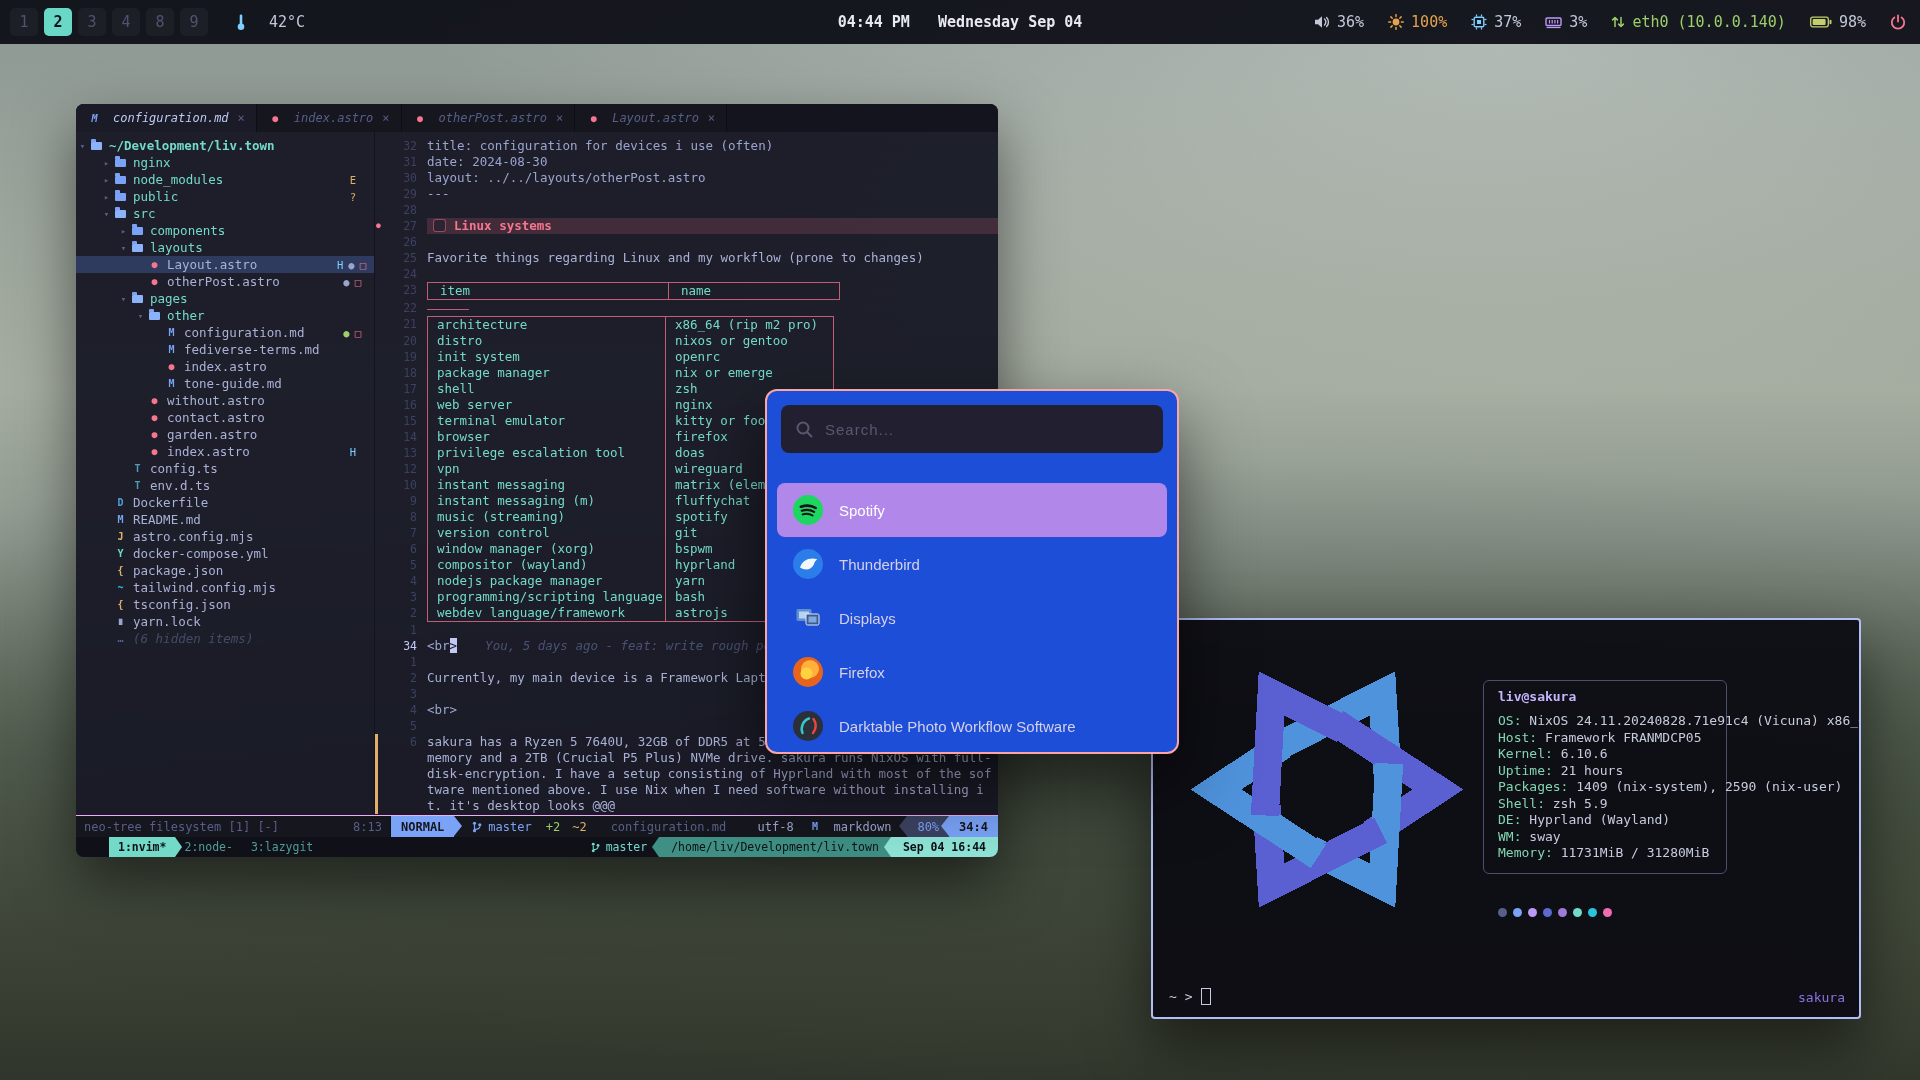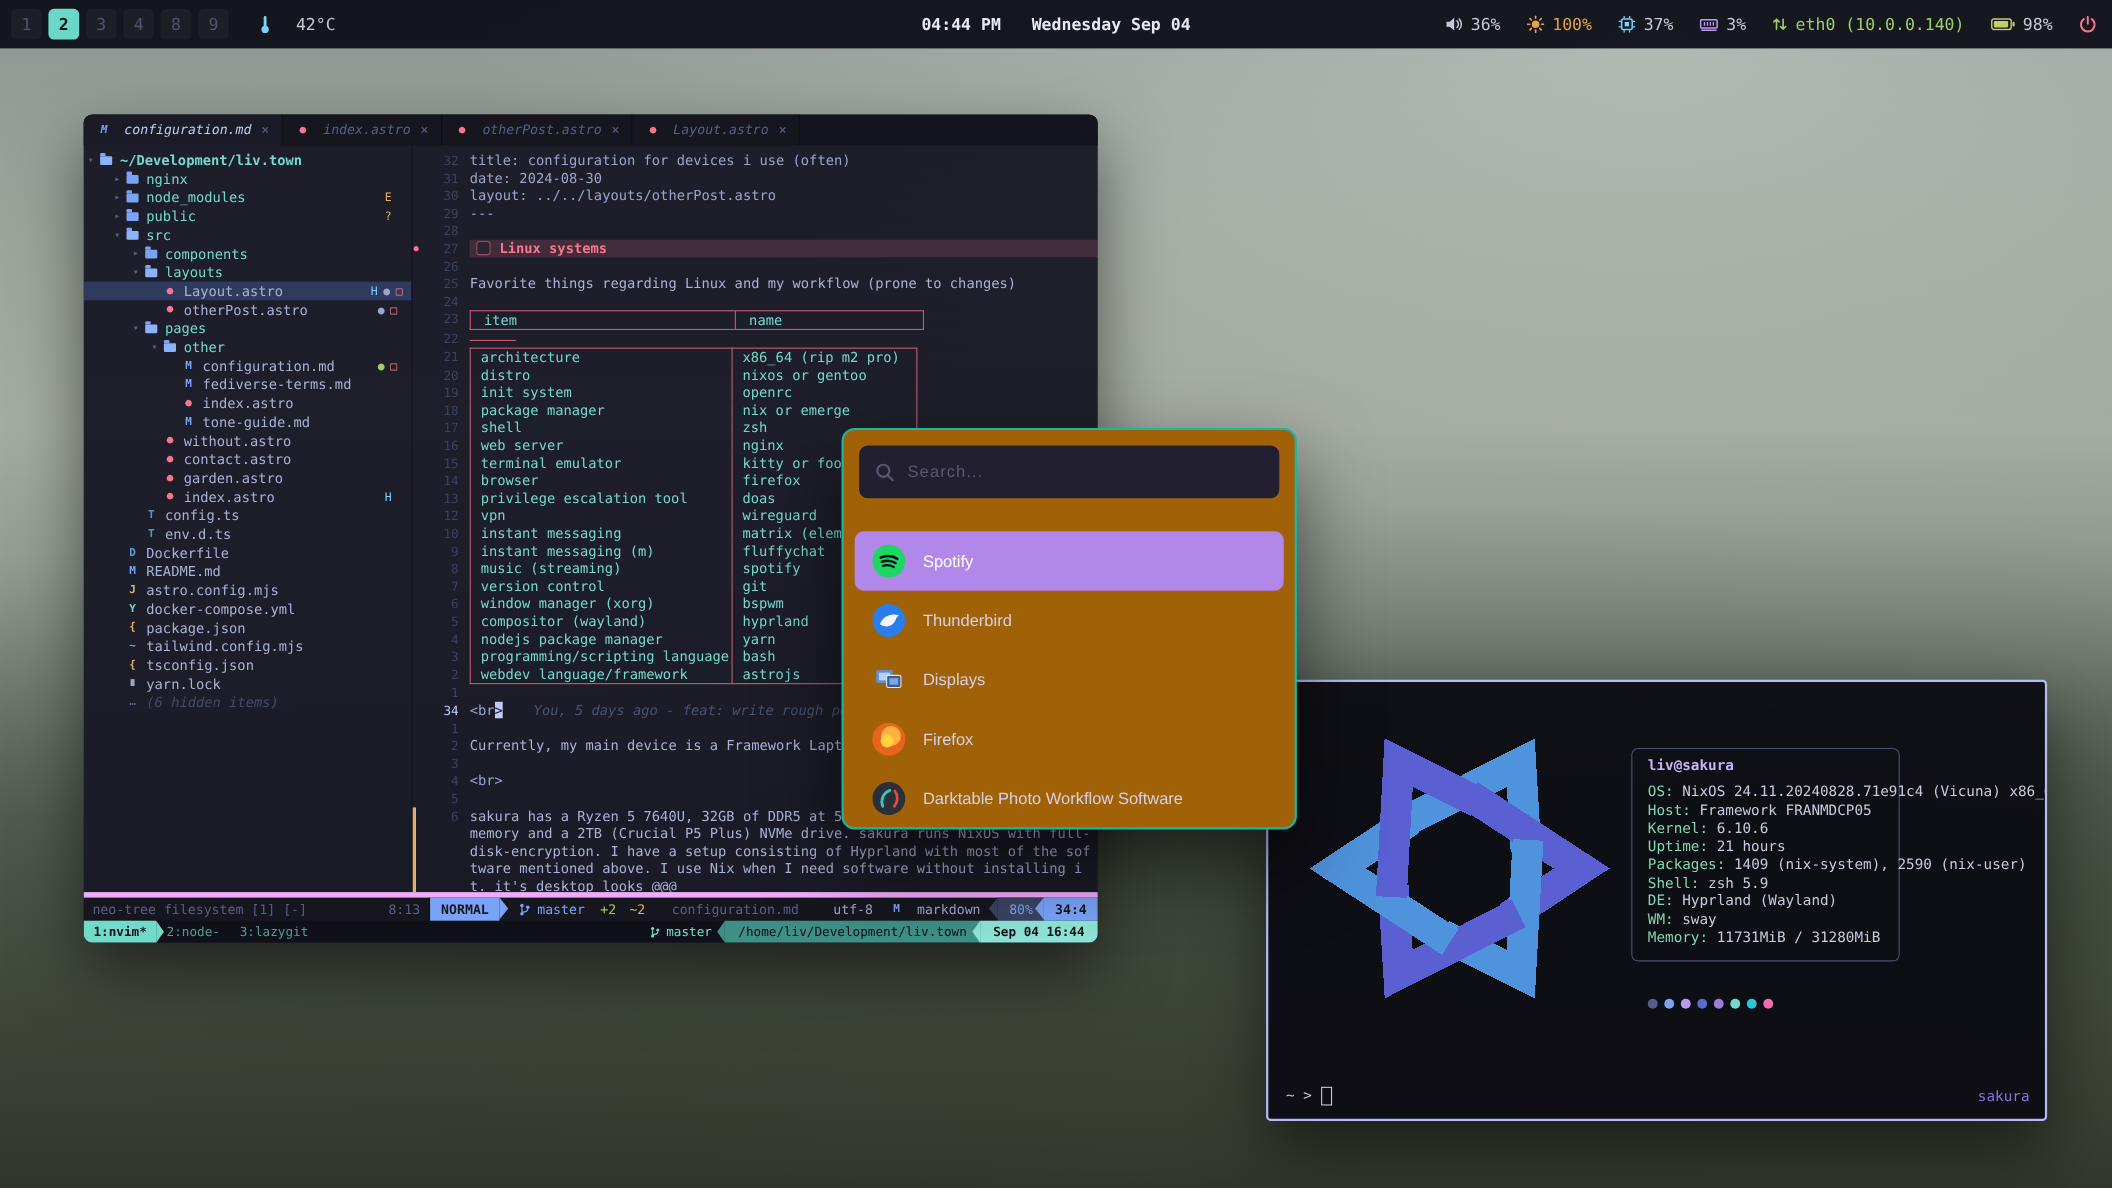--- a/index.html
+++ b/index.html
@@ -90,21 +90,21 @@
   .cells .c2{width:158px;flex:none;border-left:1px solid #c45c76;border-right:1px solid #c45c76;padding-left:9px;color:#73daca;overflow:visible;white-space:nowrap;}
   .thead .c1,.thead .c2{border-top:1px solid #c45c76;border-bottom:1px solid #c45c76;padding-left:12px;}
   .trow-first .c1,.trow-first .c2{border-top:1px solid #c45c76;}
   .trow-last .c1,.trow-last .c2{border-bottom:1px solid #c45c76;}
   .tsep .main{flex:0 0 42px;min-width:0;height:9px;border-bottom:1px solid #c45c76;}
   .brline .code{color:#9aa5ce;}
   .brline .cursorblock{background:#c0caf5;color:#16161e;}
   .brline .blame{color:#4a5273;font-style:italic;margin-left:28px;}
 
   
-  .statusrow{height:21px;display:flex;flex:none;font-size:12px;background:#16161e;border-top:5px solid #f0abfc;}
+  .statusrow{height:21px;display:flex;flex:none;font-size:12px;background:#16161e;border-top:1px solid #f0abfc;}
   .stl-tree{width:298px;flex:none;display:flex;align-items:center;color:#565f89;padding:0 8px;border-right:1px solid #0e0e15;}
   .stl-tree .pos{margin-left:auto;}
   .stl-main{flex:1;display:flex;align-items:center;min-width:0;}
   .seg{display:flex;align-items:center;height:100%;padding:0 10px;position:relative;}
   .seg-mode{background:#7aa2f7;color:#15161e;font-weight:bold;}
   .seg-mode::after{content:"";position:absolute;right:-8px;top:0;z-index:2;
     border-top:10.5px solid transparent;border-bottom:10.5px solid transparent;border-left:8px solid #7aa2f7;}
   .seg-git{color:#7aa2f7;padding-left:18px;gap:6px;}
   .diff-add{color:#9ece6a;margin-left:8px;} .diff-chg{color:#e0af68;margin-left:6px;}
   .fileseg{color:#565f89;margin-left:14px;}
@@ -112,37 +112,37 @@
   .enc{color:#9aa5ce;margin-right:14px;}
   .ft{display:flex;align-items:center;gap:6px;color:#9aa5ce;margin-right:16px;}
   .seg-pct{background:#3b4261;color:#7aa2f7;}
   .seg-pct::before{content:"";position:absolute;left:-8px;top:0;
     border-top:10.5px solid transparent;border-bottom:10.5px solid transparent;border-right:8px solid #3b4261;}
   .seg-pos{background:#7aa2f7;color:#15161e;font-weight:bold;}
   .seg-pos::before{content:"";position:absolute;left:-8px;top:0;z-index:2;
     border-top:10.5px solid transparent;border-bottom:10.5px solid transparent;border-right:8px solid #7aa2f7;}
 
   
-  .tmux{height:20px;background:#101018;display:flex;align-items:center;font-size:11.5px;flex:none;}
+  .tmux{height:20px;background:#101018;display:flex;align-items:center;font-size:11.5px;flex:none;padding-left:33px;}
   .twin{color:#4f9e93;padding:0 9px;height:100%;display:flex;align-items:center;position:relative;}
   .twin.active{background:#73daca;color:#0f1115;font-weight:bold;}
   .twin.active::after{content:"";position:absolute;right:-7px;top:0;z-index:2;
     border-top:10px solid transparent;border-bottom:10px solid transparent;border-left:7px solid #73daca;}
   .tmr{margin-left:auto;display:flex;align-items:center;height:100%;}
   .tm-branch{color:#73daca;display:flex;align-items:center;gap:6px;padding:0 12px;}
   .tm-path{background:#3f8f84;color:#0d1014;padding:0 12px;height:100%;display:flex;align-items:center;position:relative;}
   .tm-path::before{content:"";position:absolute;left:-7px;top:0;
     border-top:10px solid transparent;border-bottom:10px solid transparent;border-right:7px solid #3f8f84;}
   .tm-date{background:#8ee4d6;color:#0d1014;padding:0 12px;height:100%;display:flex;align-items:center;position:relative;font-weight:bold;}
   .tm-date::before{content:"";position:absolute;left:-7px;top:0;z-index:2;
     border-top:10px solid transparent;border-bottom:10px solid transparent;border-right:7px solid #8ee4d6;}
 
   
   .launcher{position:absolute;left:765px;top:389px;width:410px;height:361px;z-index:20;
-    background:#a16207;border:2px solid #14b8a6;border-radius:12px;overflow:hidden;
+    background:#1d4ed8;border:2px solid #fca5a5;border-radius:12px;overflow:hidden;
     box-shadow:0 30px 70px rgba(0,0,0,0.55);font-family:"Liberation Sans",sans-serif;}
   .searchbox{margin:14px 14px 0;height:48px;background:#221f31;border-radius:8px;
     display:flex;align-items:center;padding:0 14px;gap:10px;}
   .searchbox input{flex:1;background:transparent;border:none;outline:none;color:#cfc9e6;font-size:15px;
     font-family:"Liberation Sans",sans-serif;}
   .searchbox input::placeholder{color:#5b5772;letter-spacing:1px;}
   .llist{margin-top:30px;}
   .litem{height:54px;display:flex;align-items:center;gap:16px;padding:0 16px;margin:0 10px;
     border-radius:8px;font-size:15px;color:#d6d0e8;}
   .litem.selected{background:#b287ea;color:#ffffff;}

